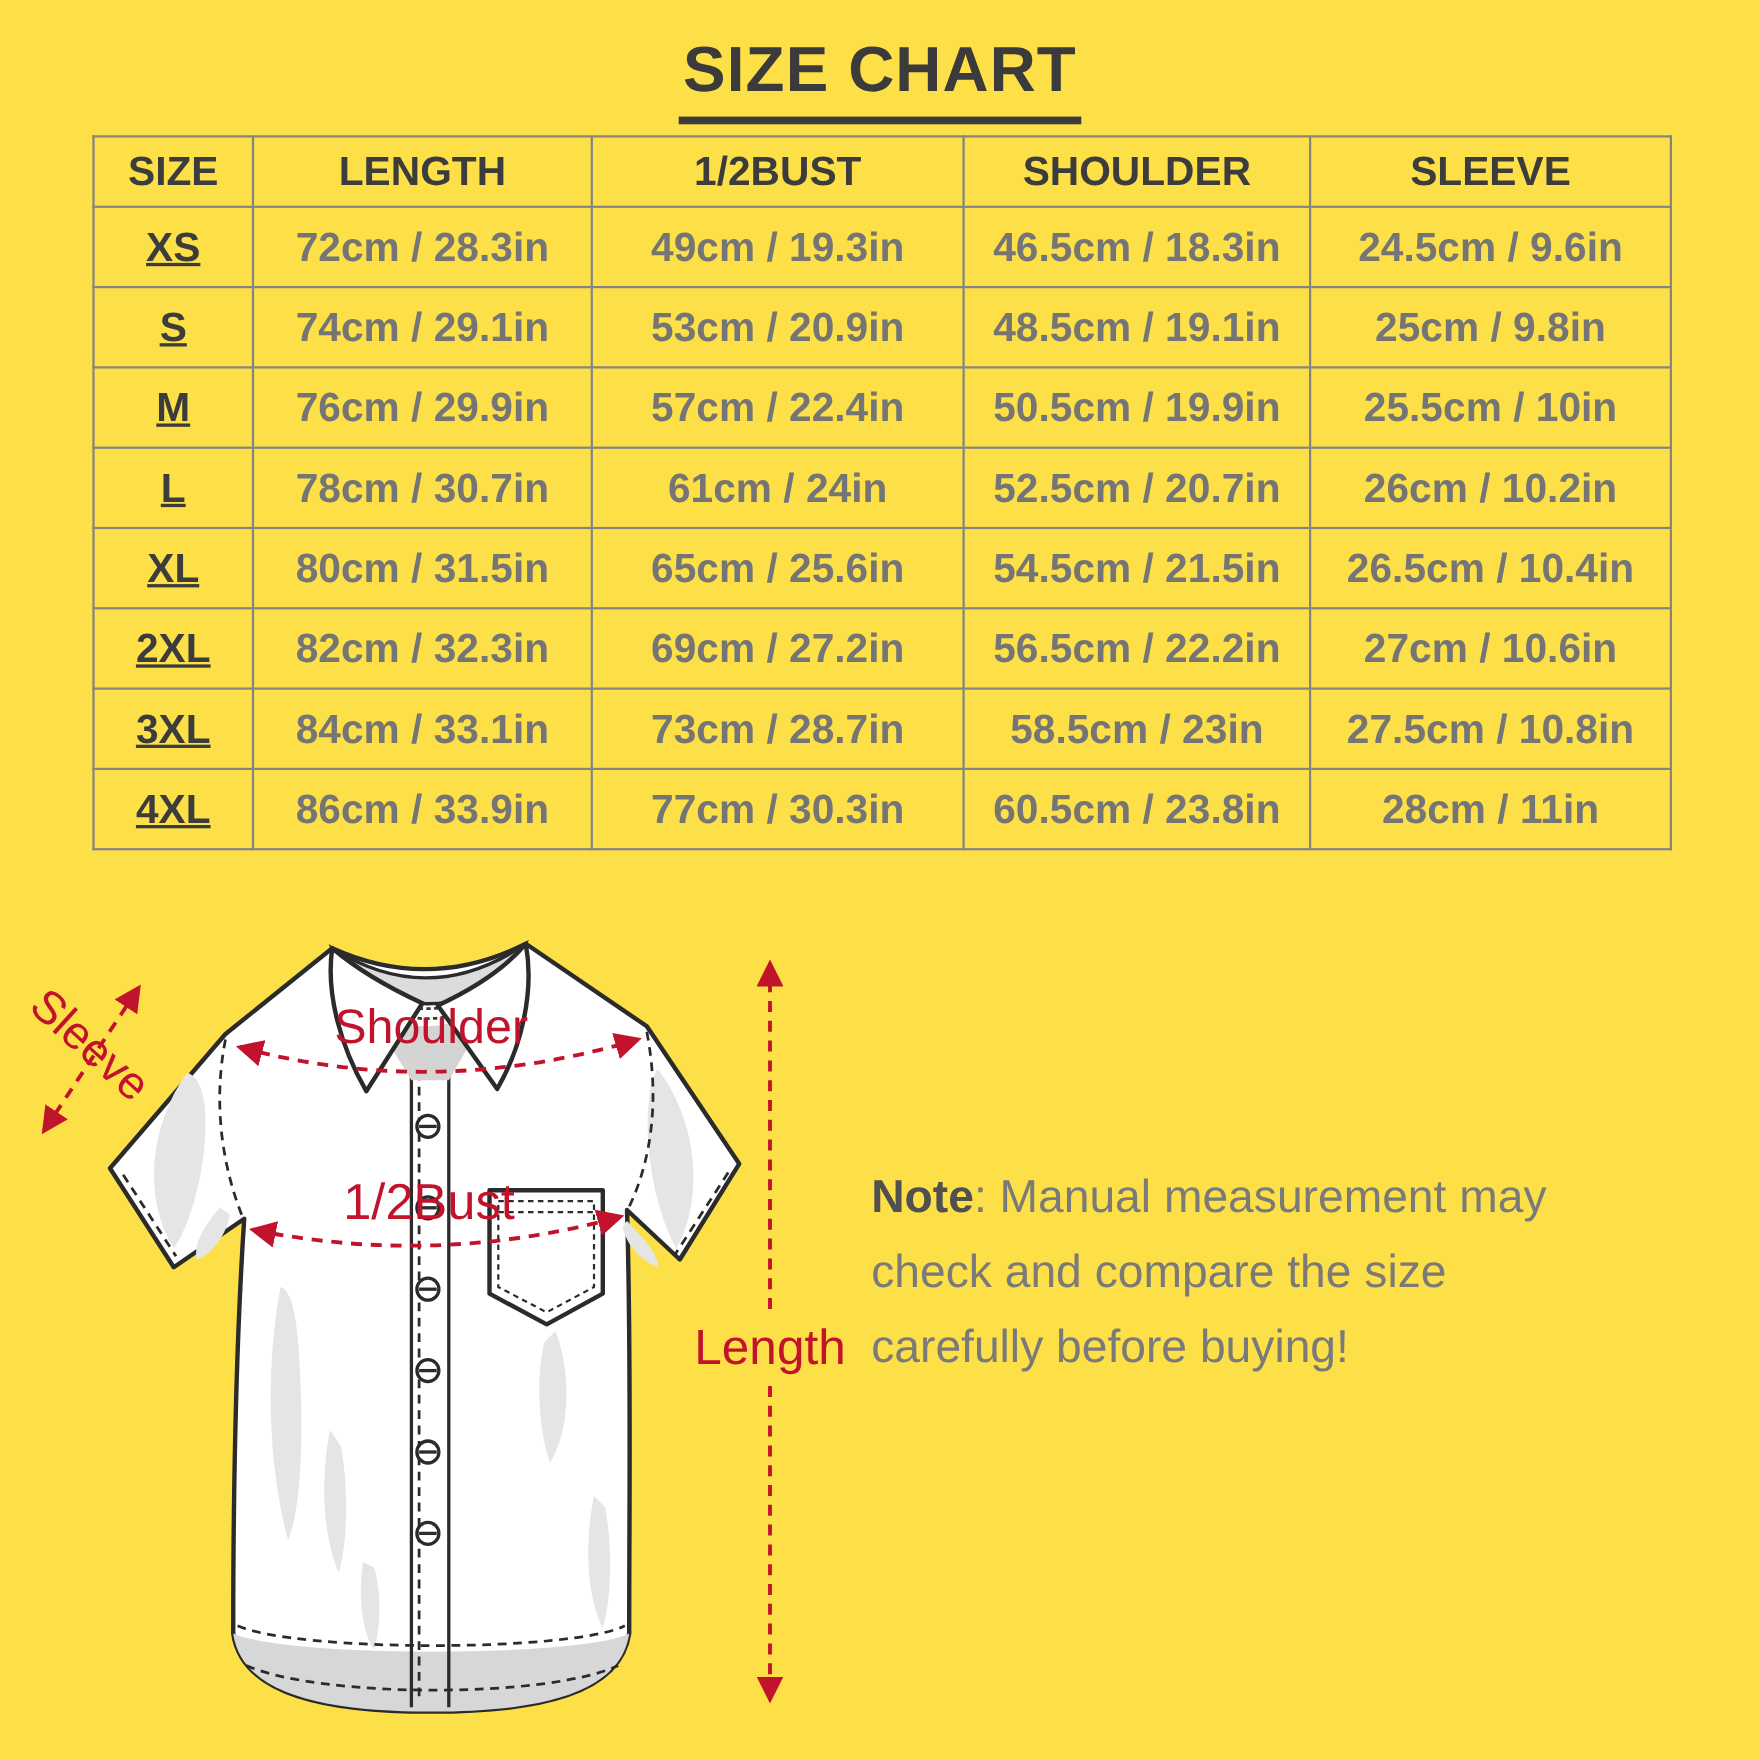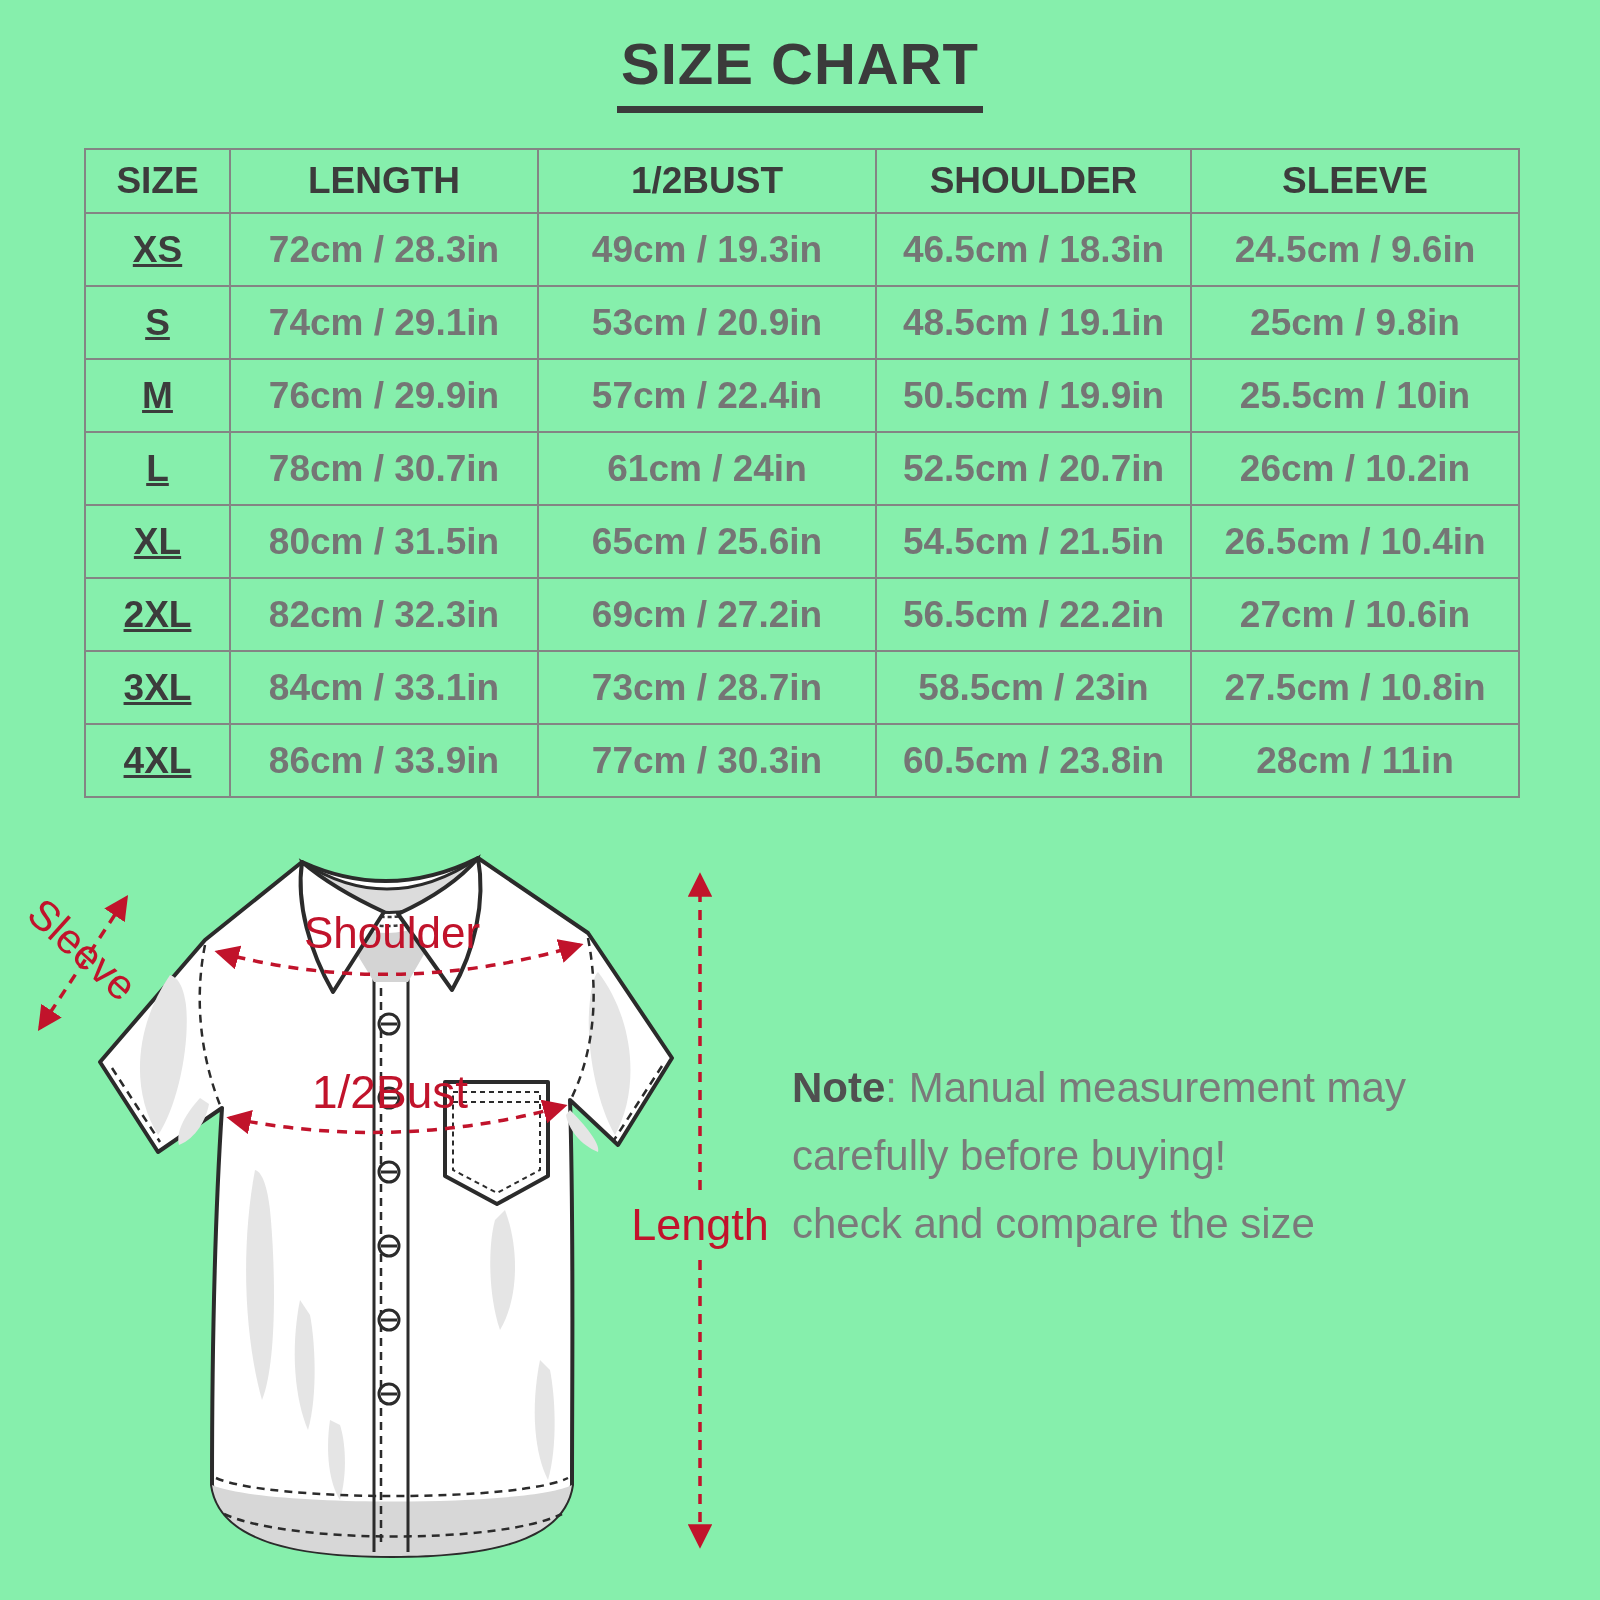--- a/index.html
+++ b/index.html
@@ -1,28 +1,28 @@
 <!DOCTYPE html>
 <html><head>
 <meta charset="utf-8">
 <style>
   html,body{margin:0;padding:0;background:#ffffff;}
   #stage{
-    position:relative;width:1600px;height:1600px;background:#86efac;overflow:hidden;
+    position:relative;width:1600px;height:1600px;background:#fde047;overflow:hidden;
     font-family:"Liberation Sans","DejaVu Sans",sans-serif;
   }
   
   #chart-title{
     position:absolute;top:30px;left:50%;transform:translateX(-50%);
     font-size:58px;font-weight:bold;color:#3b3b3b;letter-spacing:1px;
     border-bottom:7px solid #3b3b3b;padding:0 4px 9px 4px;white-space:nowrap;
   }
   
   #size-table{
-    position:absolute;left:84px;top:148px;width:1434px;
+    position:absolute;left:84px;top:123px;width:1434px;
     border-collapse:collapse;table-layout:fixed;
   }
   #size-table td,#size-table th{
     border:2px solid #848484;text-align:center;vertical-align:middle;
     font-size:37px;overflow:hidden;white-space:nowrap;
   }
   #size-table thead th{height:60px;font-weight:bold;color:#3c3c3c;}
   #size-table tbody td{height:69px;color:#757575;font-weight:bold;}
   #size-table tbody td.size-cell{font-weight:bold;color:#3c3c3c;text-decoration:underline;}
   
@@ -209,17 +209,17 @@
       <text class="red-label" font-size="46" text-anchor="middle" x="390" y="308">1/2Bust</text>
 
       <path class="red-dash" d="M700,390 L700,76" marker-end="url(#arr)"></path>
       <path class="red-dash" d="M700,460 L700,745" marker-end="url(#arr)"></path>
       <text class="red-label" font-size="45" text-anchor="middle" x="700" y="440">Length</text>
     </g>
   </svg>
 
   <div id="note-block">
     <div><span class="note-label">Note</span><span>: Manual measurement may</span></div>
+    <div>check and compare the size</div>
     <div>carefully before buying!</div>
-    <div>check and compare the size</div>
   </div>
 
 </div>
 
 </body></html>

